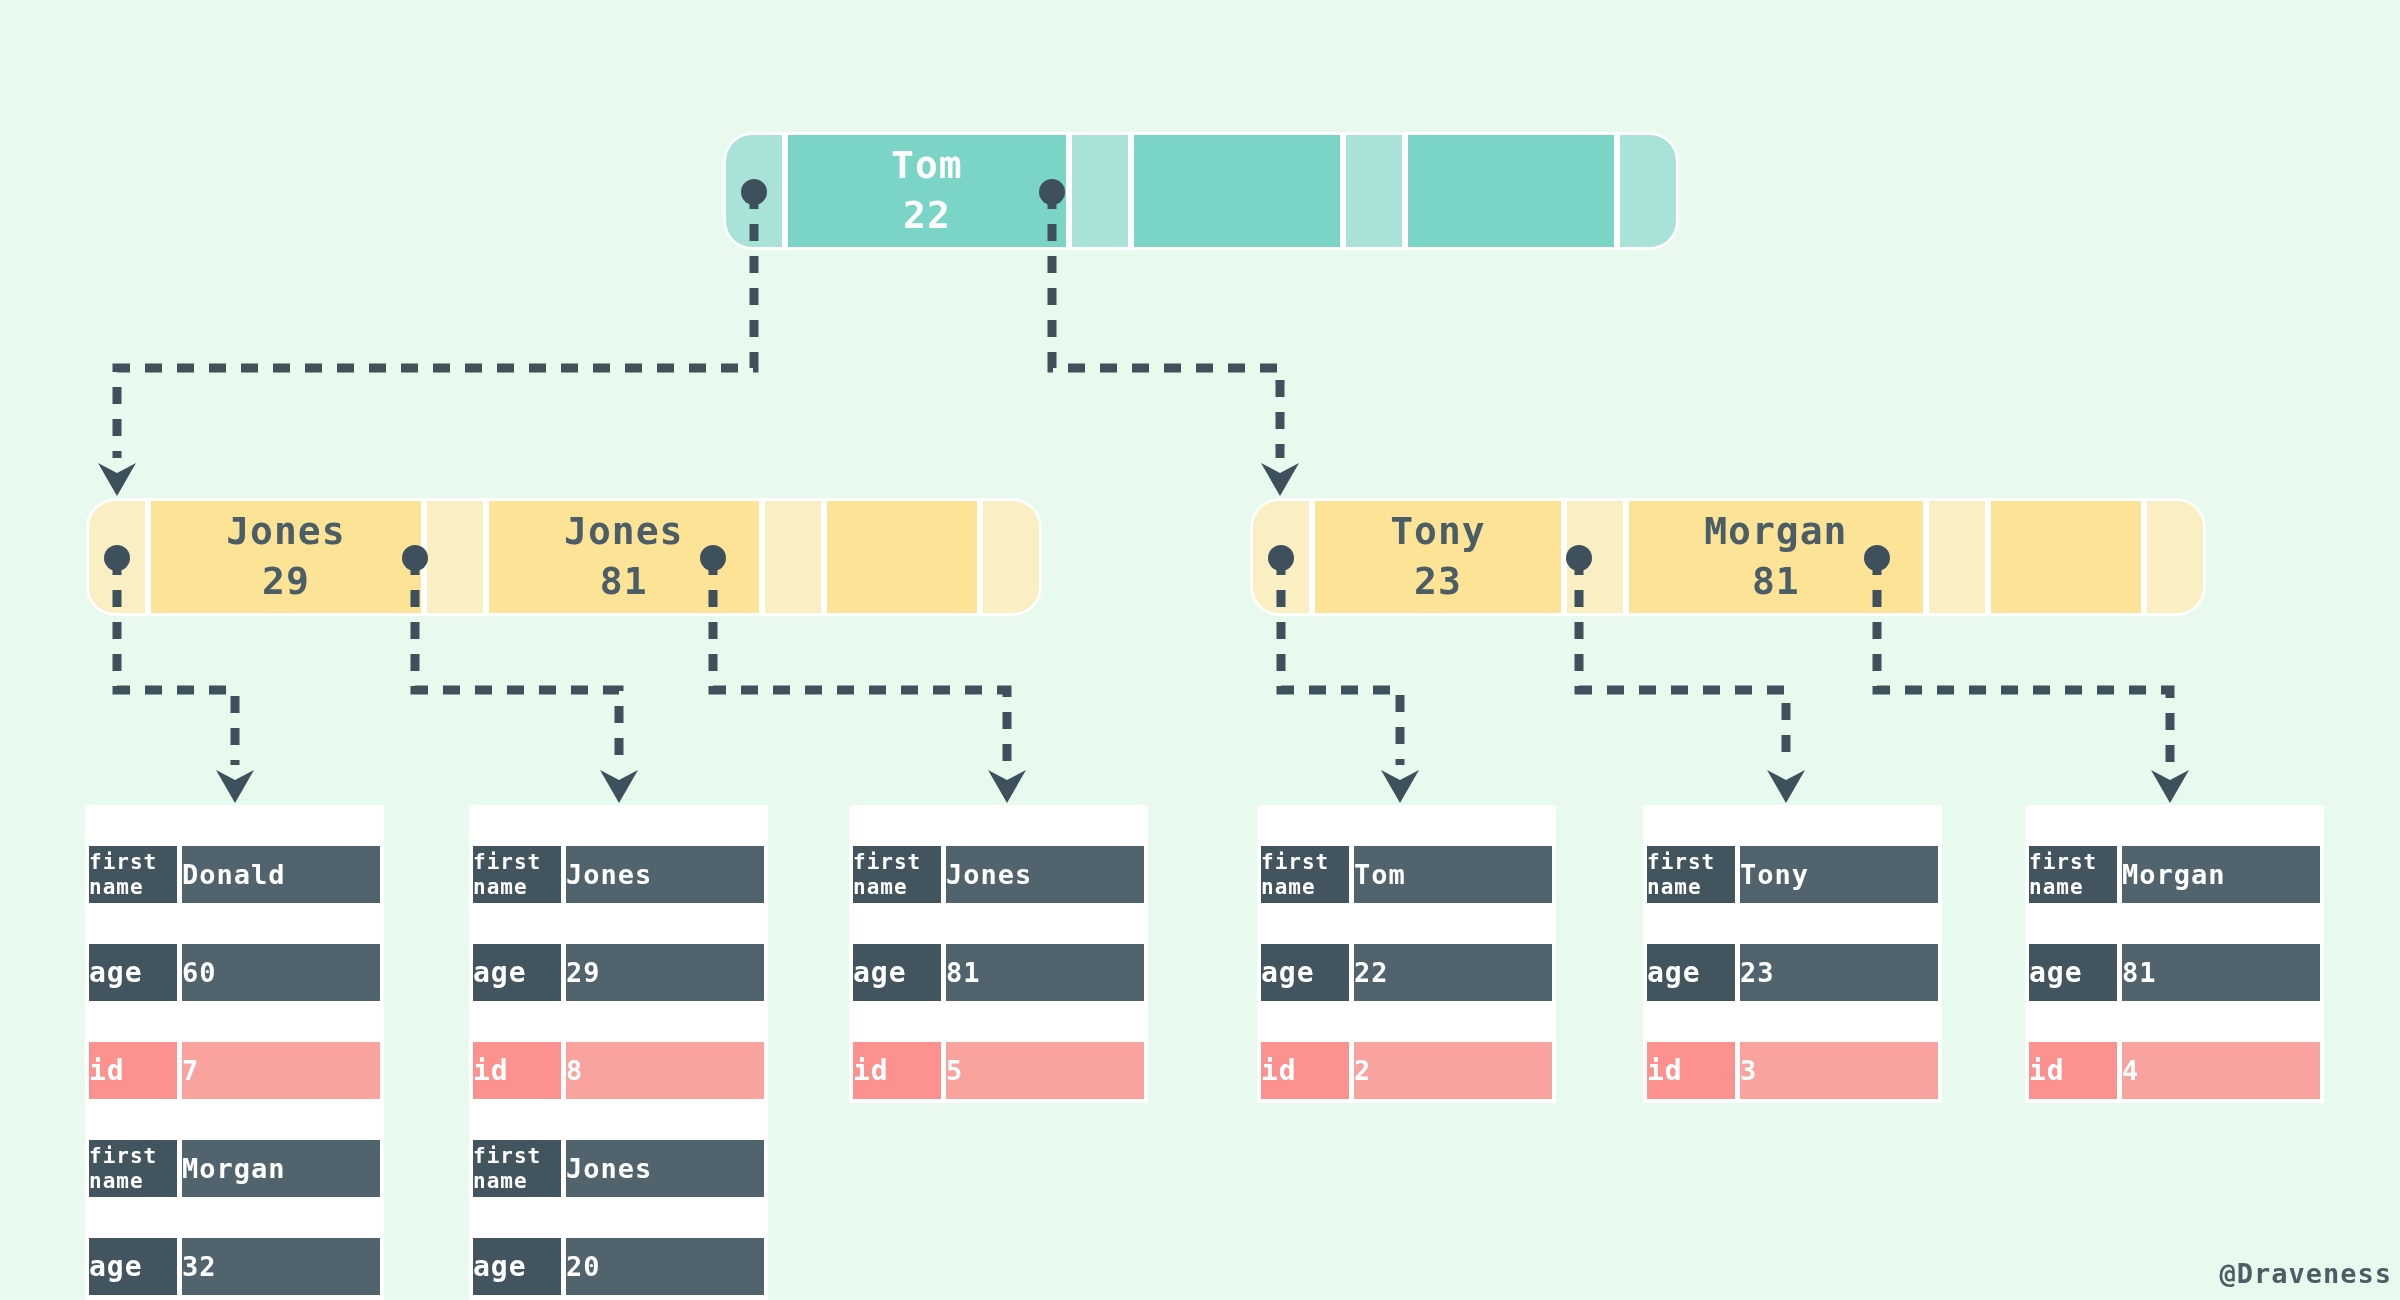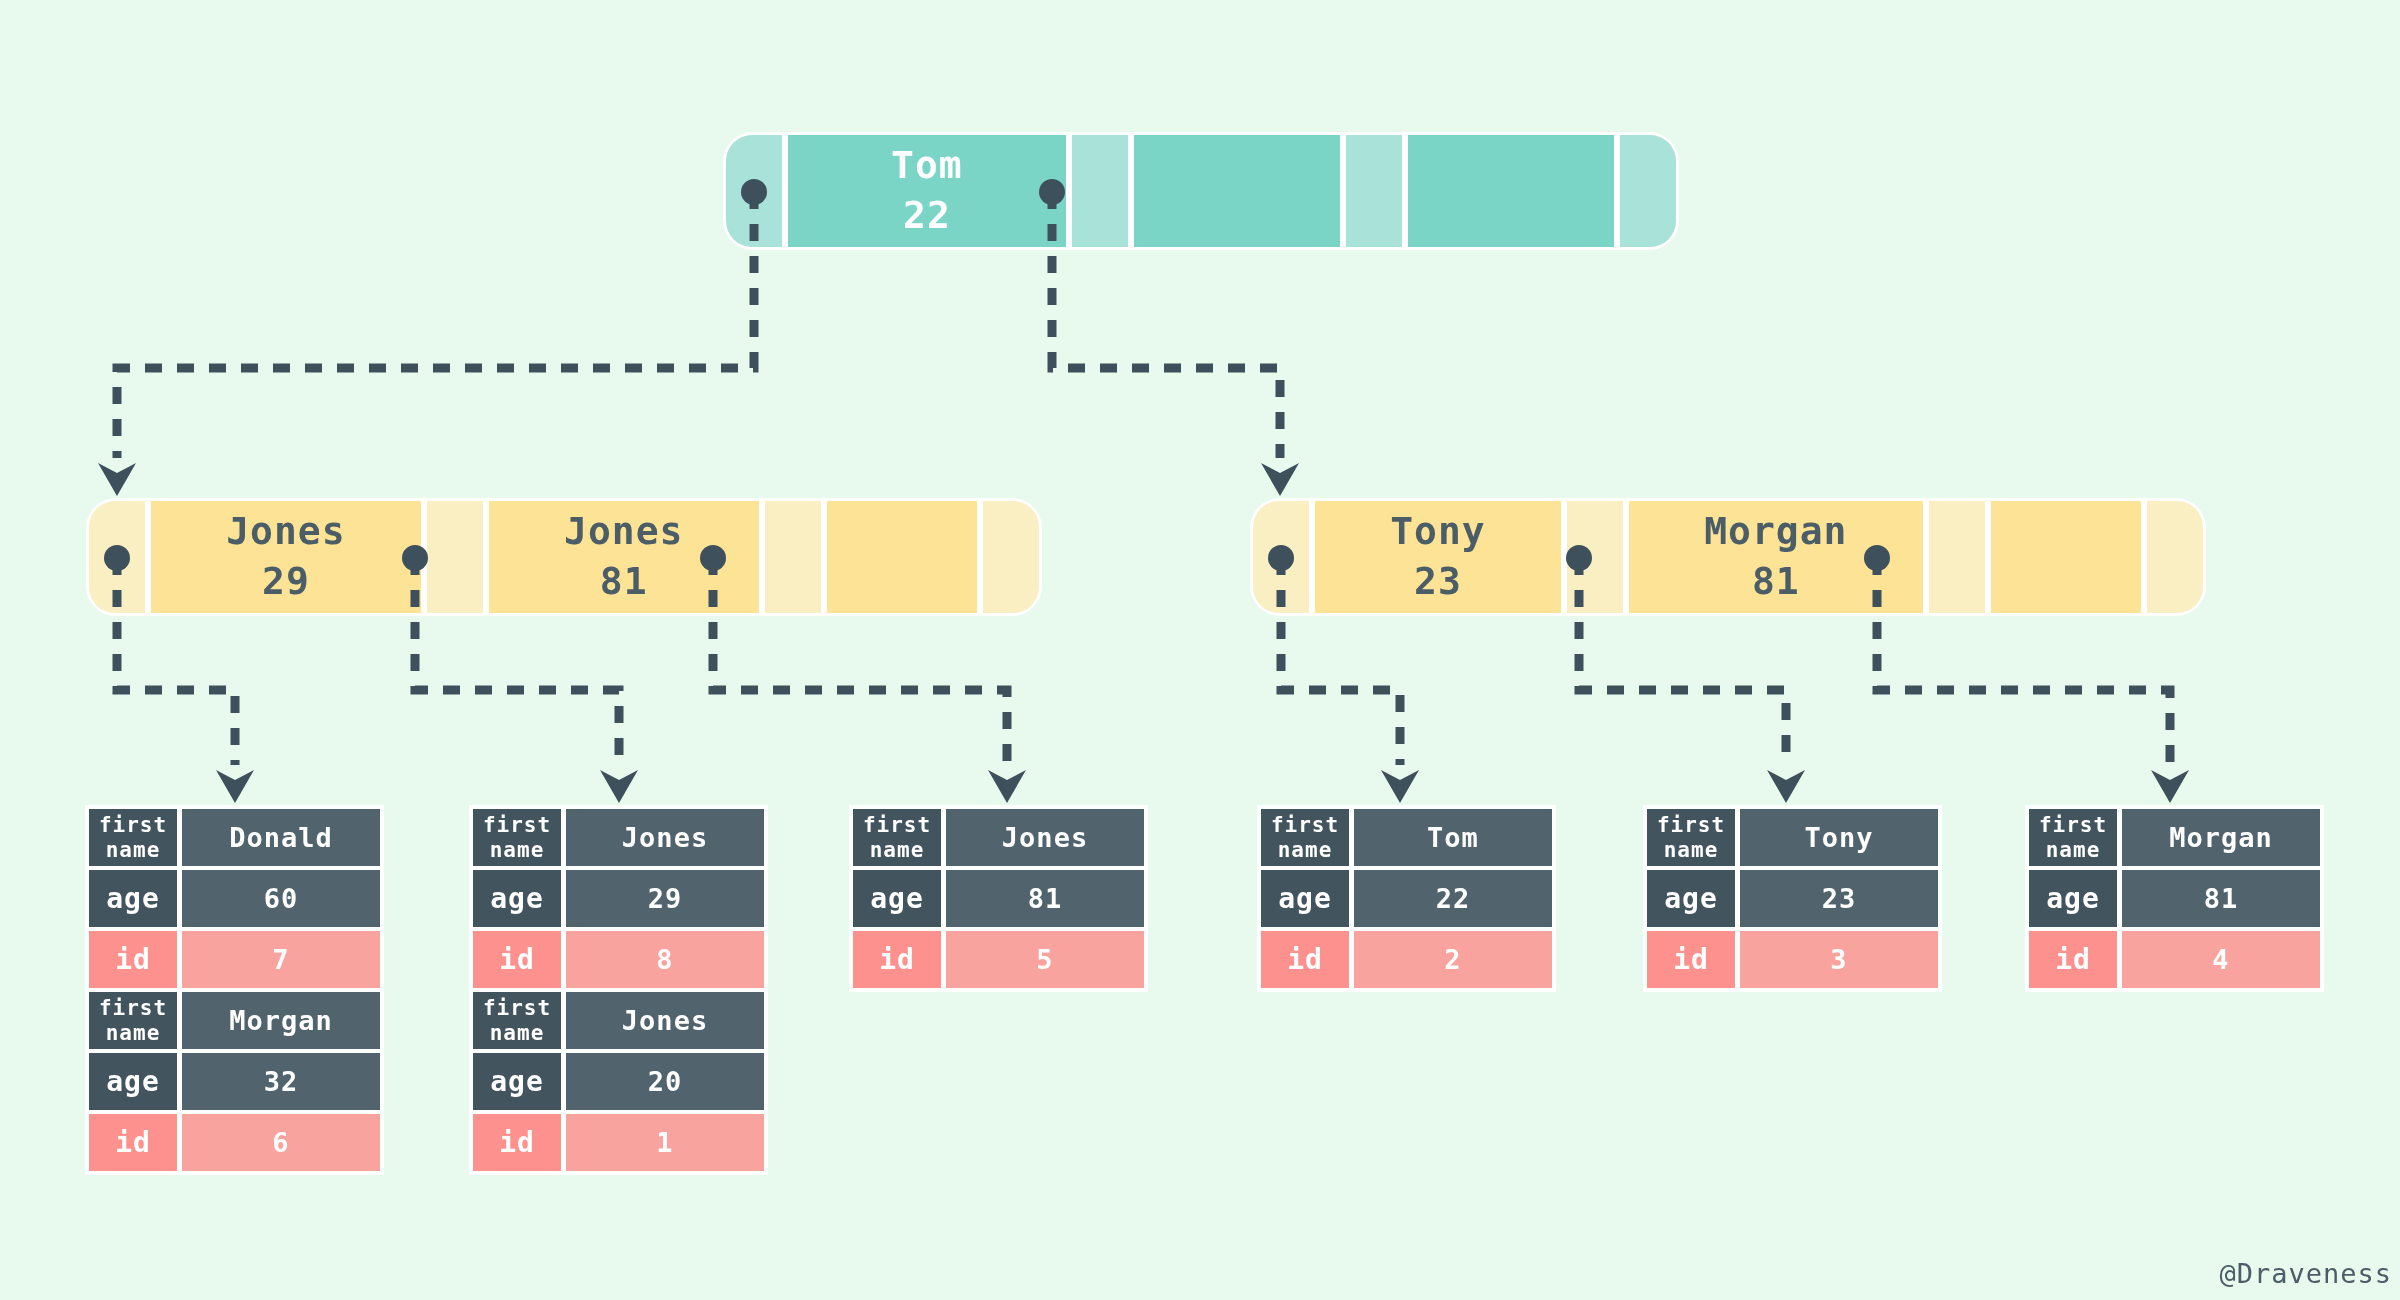--- a/index.html
+++ b/index.html
@@ -39,33 +39,33 @@
   .yellow-node .seg.key{background:var(--yellow)}
   .yellow-node .kname,.yellow-node .kval{color:var(--node-text-dark)}
   .kname,.kval{font-size:38px;font-weight:700;line-height:1.2;letter-spacing:1px}
 
   
   .leaf{
     position:absolute;display:grid;grid-template-columns:88px 198px;
     gap:4px 5px;background:var(--white);padding:4px;z-index:2;
   }
   .cell{
-    height:57px;display:flex;flex-direction:column;align-items:center;
-    justify-content:center;color:var(--white);
+    height:57px;display:flex;flex-direction:column;align-items:flex-start;
+    justify-content:center;color:var(--white);margin-top:37px;
   }
   .cell.slate-lbl{background:var(--slate)}
   .cell.slate-val{background:var(--slate-light)}
   .cell.pink-lbl{background:var(--pink)}
   .cell.pink-val{background:var(--pink-light)}
   .cell .small{font-size:21px;font-weight:700;line-height:1.15;letter-spacing:1px}
   .cell.lbl{font-size:28px;font-weight:700;letter-spacing:1px}
   .cell.val{font-size:27px;font-weight:700;letter-spacing:1px}
 
   .signature{
-    position:absolute;right:8px;top:1258px;font-size:27px;font-weight:400;
+    position:absolute;right:8px;top:1258px;font-size:27px;font-weight:700;
     color:var(--node-text-dark);letter-spacing:1px;z-index:3;
   }
 </style>
 </head>
 <body>
 
 <div class="canvas">
 
   <svg class="wires" viewBox="0 0 2400 1300" xmlns="http://www.w3.org/2000/svg">
 

